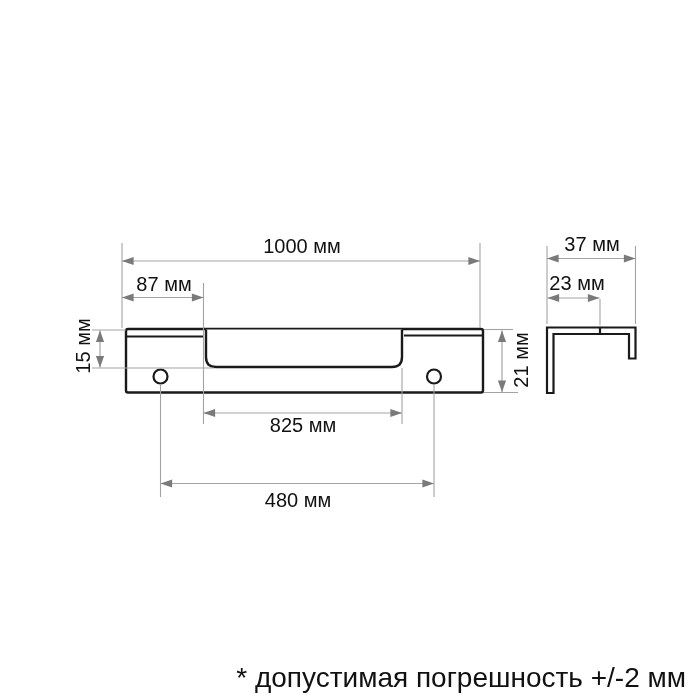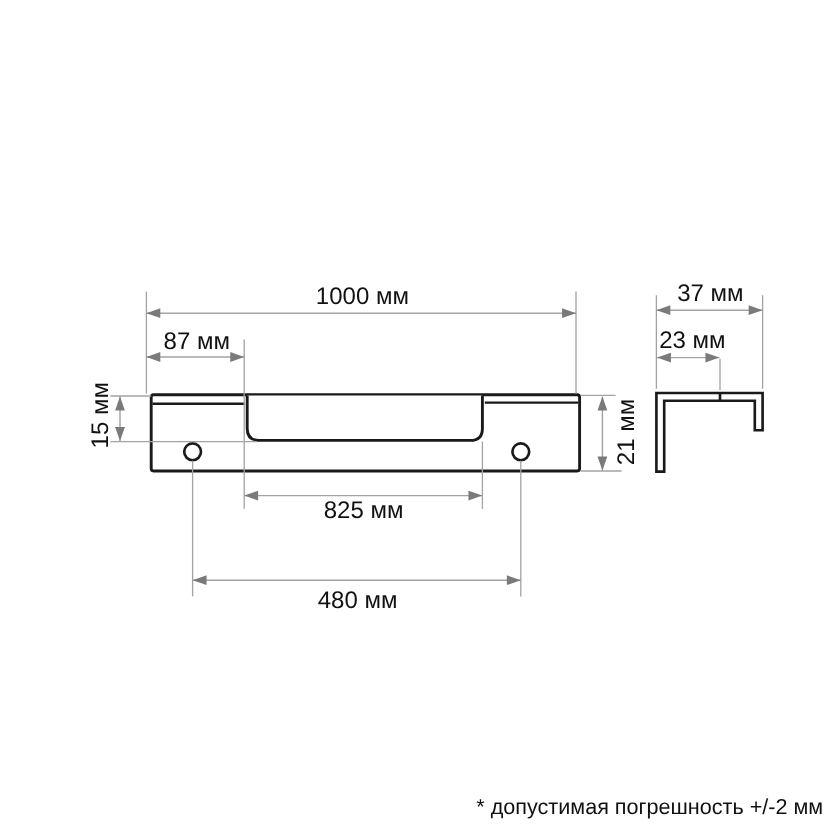--- a/index.html
+++ b/index.html
@@ -22,21 +22,21 @@
   .ext-line    { stroke: #a3a3a3; stroke-width: 1.1; fill: none; }
   .dim-label   {
     font-family: "Liberation Sans", sans-serif;
     font-size: 20px;
     fill: #111111;
   }
   .footnote {
     position: absolute;
     top: 662px;
     right: 14px;
-    font-size: 18px;
+    font-size: 28px;
     color: #111111;
     white-space: nowrap;
   }
 </style>
 </head>
 <body>
 
 <div id="stage">
 
   <svg id="drawing-svg" width="700" height="700" viewBox="0 0 700 700">

